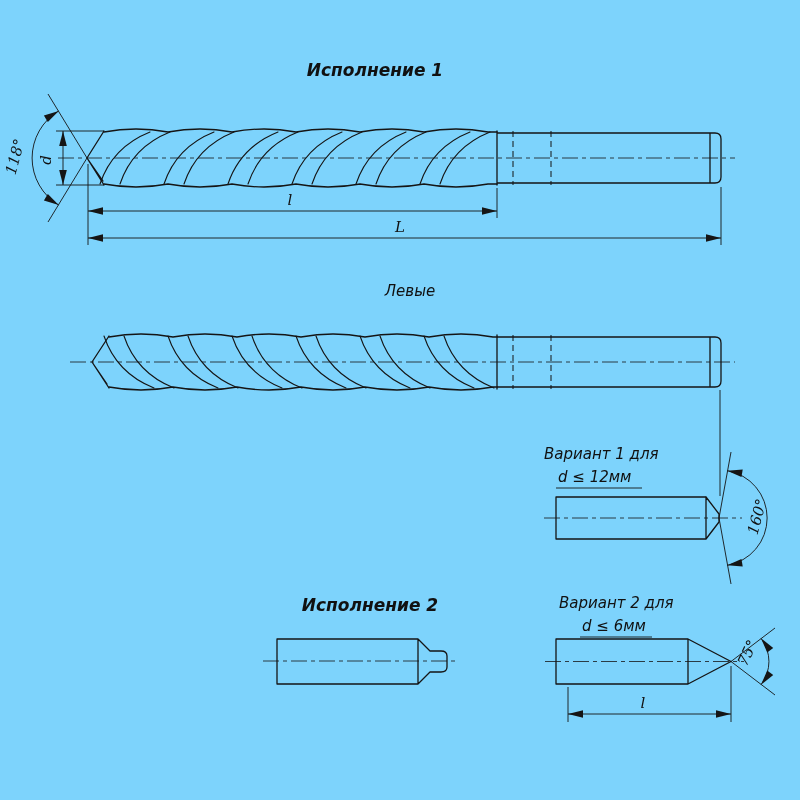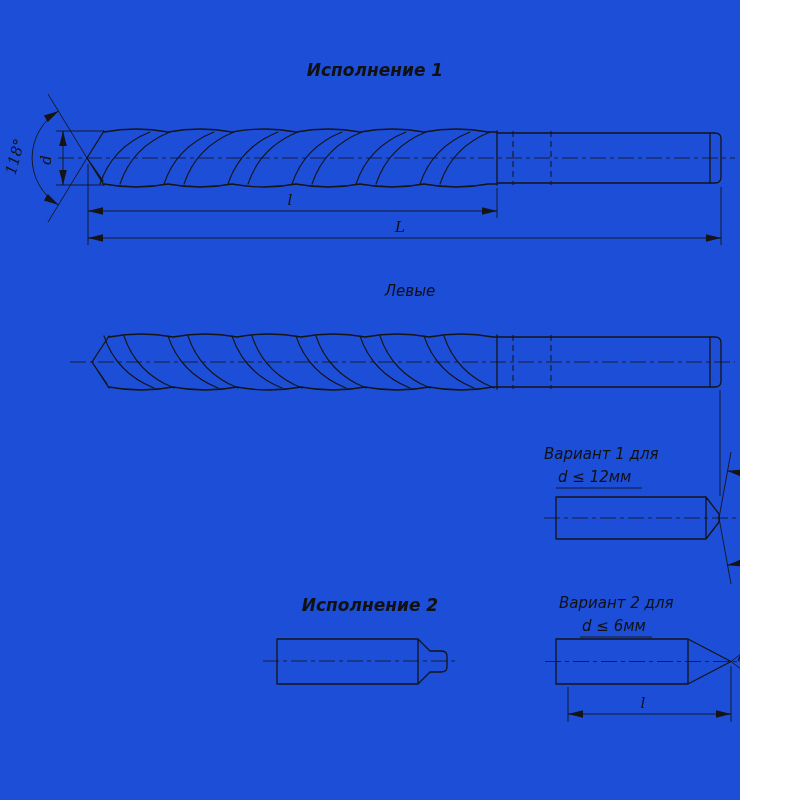--- a/index.html
+++ b/index.html
@@ -1,16 +1,16 @@
 <!DOCTYPE html>
 <html><head>
 <meta charset="utf-8">
 <style>
   html,body{margin:0;padding:0;background:#ffffff;}
-  .page{position:relative;width:740px;height:800px;background:#1d4ed8;overflow:hidden;
+  .page{position:relative;width:800px;height:800px;background:#7dd3fc;overflow:hidden;
         font-family:"DejaVu Sans",sans-serif;}
   svg{display:block;}
   .obj   {stroke:#151515;stroke-width:1.3;fill:none;stroke-linecap:round;}
   .flute {stroke:#151515;stroke-width:1.1;fill:none;stroke-linecap:round;}
   .thin  {stroke:#151515;stroke-width:0.9;fill:none;}
   .center{stroke:#151515;stroke-width:0.8;fill:none;stroke-dasharray:16 4 4 4;}
   .hidden{stroke:#151515;stroke-width:1;fill:none;stroke-dasharray:6 4;}
   .t-title{font:italic 600 17px "DejaVu Sans",sans-serif;fill:#111;}
   .t-label{font:italic 15px "DejaVu Sans",sans-serif;fill:#111;}
   .t-dim  {font:italic 15px "DejaVu Serif",serif;fill:#111;}

